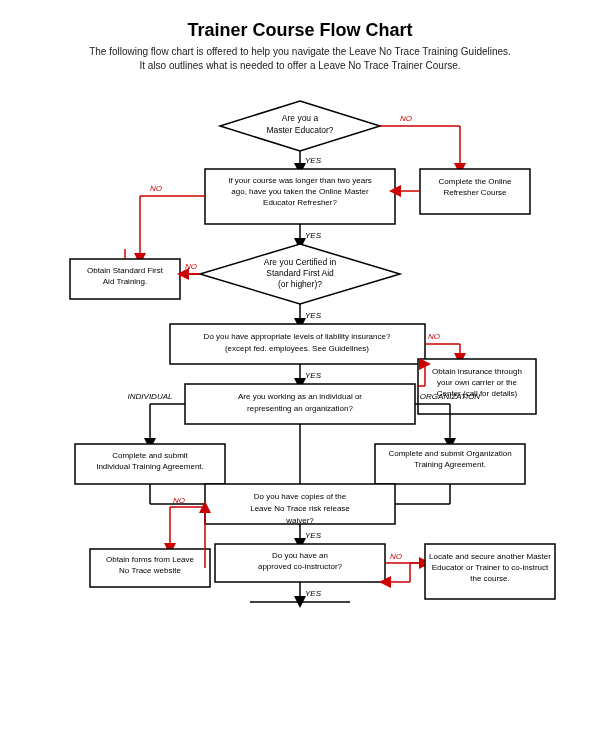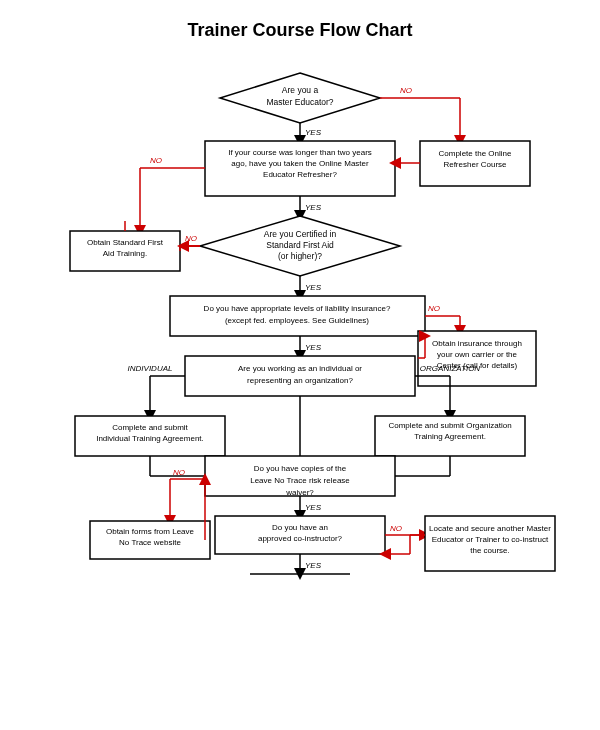--- a/index.html
+++ b/index.html
@@ -12,40 +12,44 @@
     }
     .page {
       width: 600px;
       padding: 20px 30px;
       background: #fff;
     }
     h1 {
       text-align: center;
       font-size: 18px;
       font-weight: bold;
-      margin-bottom: 22px;
+      margin-bottom: 4px;
     }
     .subtitle {
       text-align: center;
       font-size: 10px;
       line-height: 1.4;
       margin-bottom: 18px;
       color: #222;
     }
     
     .flowchart {
       position: relative;
       width: 100%;
     }
   </style>
 </head>
 <body>
 
 <div class="page">
   <h1>Trainer Course Flow Chart</h1>
+  <div class="subtitle">
+    <span>The following flow chart is offered to help you navigate the Leave No Trace Training Guidelines.</span><br>
+    <span>It also outlines what is needed to offer a Leave No Trace Trainer Course.</span>
+  </div>
 
   <div class="flowchart">
     <svg width="540" height="660" viewBox="0 0 540 660" xmlns="http://www.w3.org/2000/svg" style="display:block;margin:0 auto;">
 
       <defs>
         <marker id="arrowB" markerWidth="8" markerHeight="8" refX="4" refY="4" orient="auto">
           <path d="M0,0 L0,8 L8,4 z" fill="#000"></path>
         </marker>
         <marker id="arrowR" markerWidth="8" markerHeight="8" refX="4" refY="4" orient="auto">
           <path d="M0,0 L0,8 L8,4 z" fill="#cc0000"></path>

